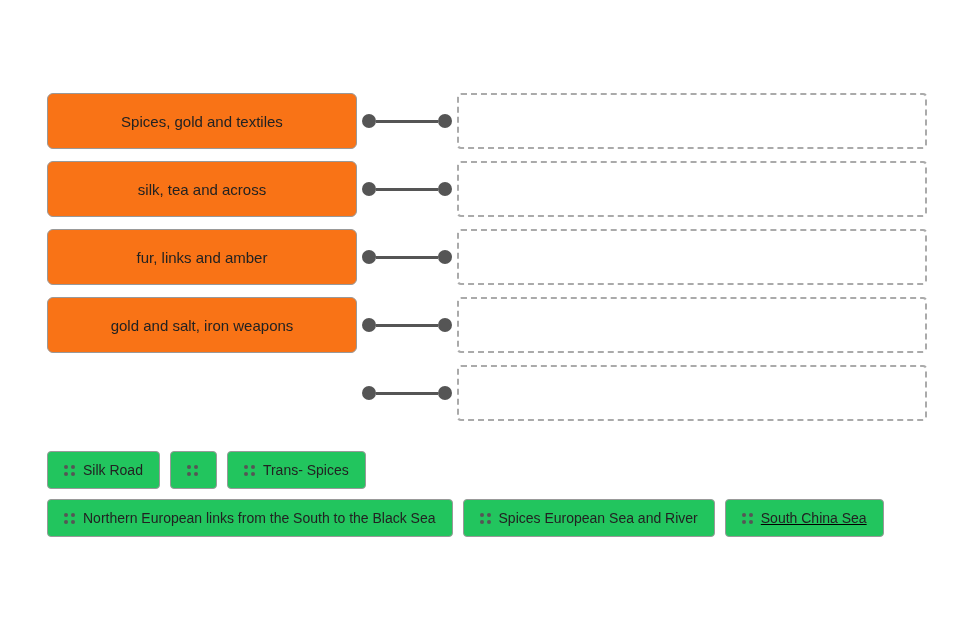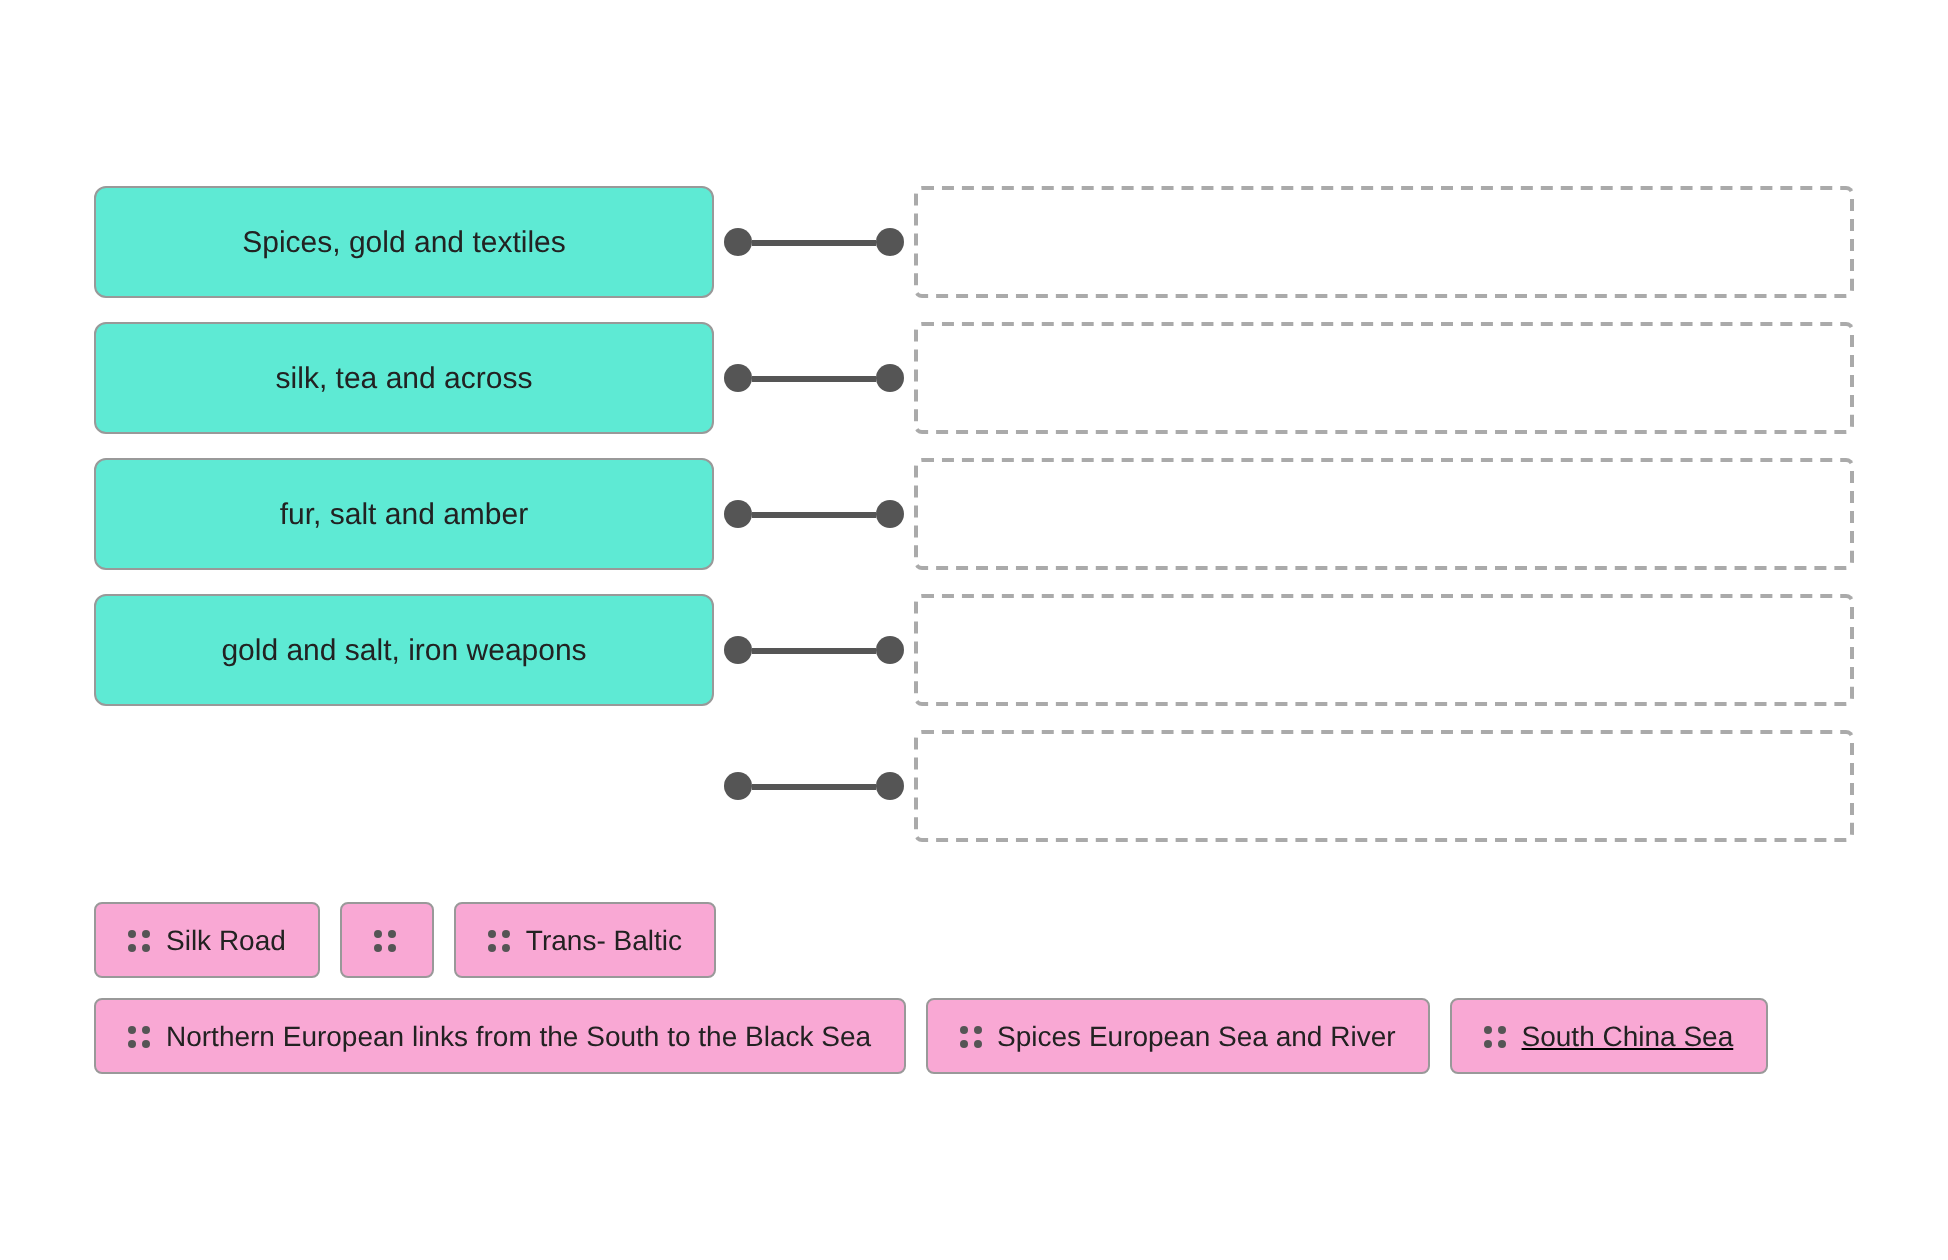--- a/index.html
+++ b/index.html
@@ -28,21 +28,21 @@
 
     .left-column {
       display: flex;
       flex-direction: column;
       gap: 12px;
       flex: 0 0 auto;
       width: 310px;
     }
 
     .left-item {
-      background: #5eead4;
+      background: #f97316;
       border: 1px solid #999;
       border-radius: 6px;
       padding: 14px 16px;
       text-align: left;
       font-size: 15px;
       color: #222;
       cursor: pointer;
       position: relative;
       display: flex;
       align-items: center;
@@ -117,21 +117,21 @@
       margin-top: 10px;
     }
 
     .choice-item {
       border: 1px solid #999;
       border-radius: 4px;
       padding: 10px 16px;
       font-size: 14px;
       color: #222;
       cursor: grab;
-      background: #f9a8d4;
+      background: #22c55e;
       display: flex;
       align-items: center;
       gap: 6px;
       white-space: nowrap;
     }
 
     .choice-dots {
       display: inline-flex;
       flex-direction: column;
       gap: 3px;
@@ -167,21 +167,21 @@
   </style>
 </head>
 <body>
 
 <div class="container">
   <div class="matching-area">
     <div class="left-column">
 
     <div class="left-item">Spices, gold and textiles</div>
         <div class="left-item">silk, tea and across</div>
-        <div class="left-item">fur, salt and amber</div>
+        <div class="left-item">fur, links and amber</div>
         <div class="left-item">gold and salt, iron weapons</div>
       </div>
     <div class="connector-column">
 
     <div class="connector">
           <div class="dot-line">
             <div class="dot"></div>
             <div class="line"></div>
             <div class="dot-right"></div>
           </div>
@@ -239,21 +239,21 @@
           <div class="choice-dots">
             <span></span>
             <span></span>
           </div>
         </div>
         <div class="choice-item">
           <div class="choice-dots">
             <span></span>
             <span></span>
           </div>
-          <span>Trans- Baltic</span>
+          <span>Trans- Spices</span>
         </div>
       </div>
       <div class="answer-row">
         <div class="choice-item">
           <div class="choice-dots">
             <span></span>
             <span></span>
           </div>
           <span>Northern European links from the South to the Black Sea</span>
         </div>

